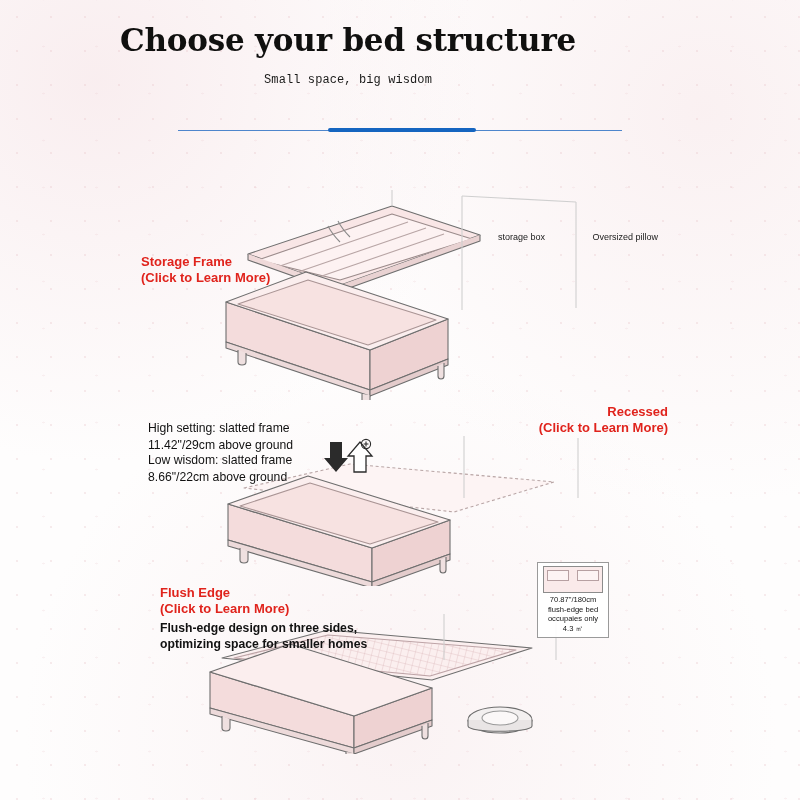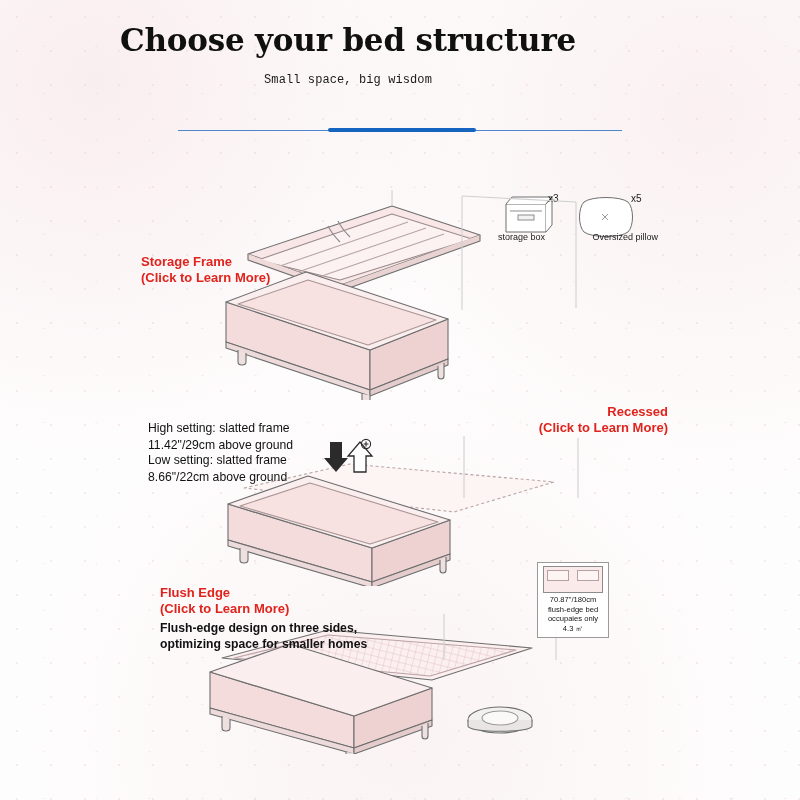--- a/index.html
+++ b/index.html
@@ -201,39 +201,20 @@
 
   <div id="header">
     <h1 id="title">Choose your bed structure</h1>
     <div id="subtitle">Small space, big wisdom</div>
   </div>
   <div id="rule-wrap">
     <div id="rule-base"></div>
     <div id="rule-accent"></div>
   </div>
 
-  <div id="accessories">
-    <svg width="160" height="62" viewBox="0 0 160 62">
-
-      <g stroke="#6f6f6f" stroke-width="1" fill="#ffffff">
-        <path d="M8 18 L48 18 L48 46 L8 46 Z"></path>
-        <path d="M8 18 L14 11 L54 11 L48 18"></path>
-        <path d="M48 18 L54 11 L54 39 L48 46"></path>
-        <path d="M12 25 L44 25" stroke="#8d8d8d"></path>
-        <rect x="20" y="29" width="16" height="5" fill="#f2f2f2" stroke="#8d8d8d"></rect>
-      </g>
-
-      <g stroke="#6f6f6f" stroke-width="1" fill="#ffffff">
-        <path d="M86 16 C94 10, 122 10, 130 16 C136 22, 136 40, 130 46 C122 52, 94 52, 86 46 C80 40, 80 22, 86 16 Z"></path>
-        <path d="M104 28 L110 34 M110 28 L104 34" stroke="#9a9a9a"></path>
-      </g>
-    </svg>
-    <span class="tiny" style="position:absolute;left:50px;top:6px;font-size:10px;">x3</span>
-    <span class="tiny" style="position:absolute;left:133px;top:6px;font-size:10px;">x5</span>
-  </div>
   <div id="acc-labels">
     <span>storage box</span>
     <span>Oversized pillow</span>
   </div>
 
   <div class="ill" style="left:180px; top:190px; width:440px; height:210px;">
     <svg width="440" height="210" viewBox="0 0 440 210">
       <g stroke="#6e6e6e" stroke-width="1.1" fill="none" stroke-linejoin="round">
 
         <path d="M68 64 L212 16 L300 45 L158 96 Z" fill="#f9e6e6"></path>
@@ -318,21 +299,21 @@
         <path d="M41.6 6 L46.4 6 M44 3.6 L44 8.4"></path>
       </g>
     </svg>
   </div>
 
   <div class="plain" style="left:148px; top:420px; width:175px;">
     <span>High setting: slatted frame</span><br>
     <span>11.42"/29cm above ground</span>
   </div>
   <div class="plain" style="left:148px; top:452px; width:175px;">
-    <span>Low setting: slatted frame</span><br>
+    <span>Low wisdom: slatted frame</span><br>
     <span>8.66"/22cm above ground</span>
   </div>
 
   <div class="callout" style="left:453px; top:404px; width:215px;text-align:right;">
     <span class="hl">Recessed</span>
     <span class="hl">(Click to Learn More)</span>
   </div>
 
   <div class="ill" style="left:208px; top:614px; width:400px; height:140px;">
     <svg width="400" height="140" viewBox="0 0 400 140">

